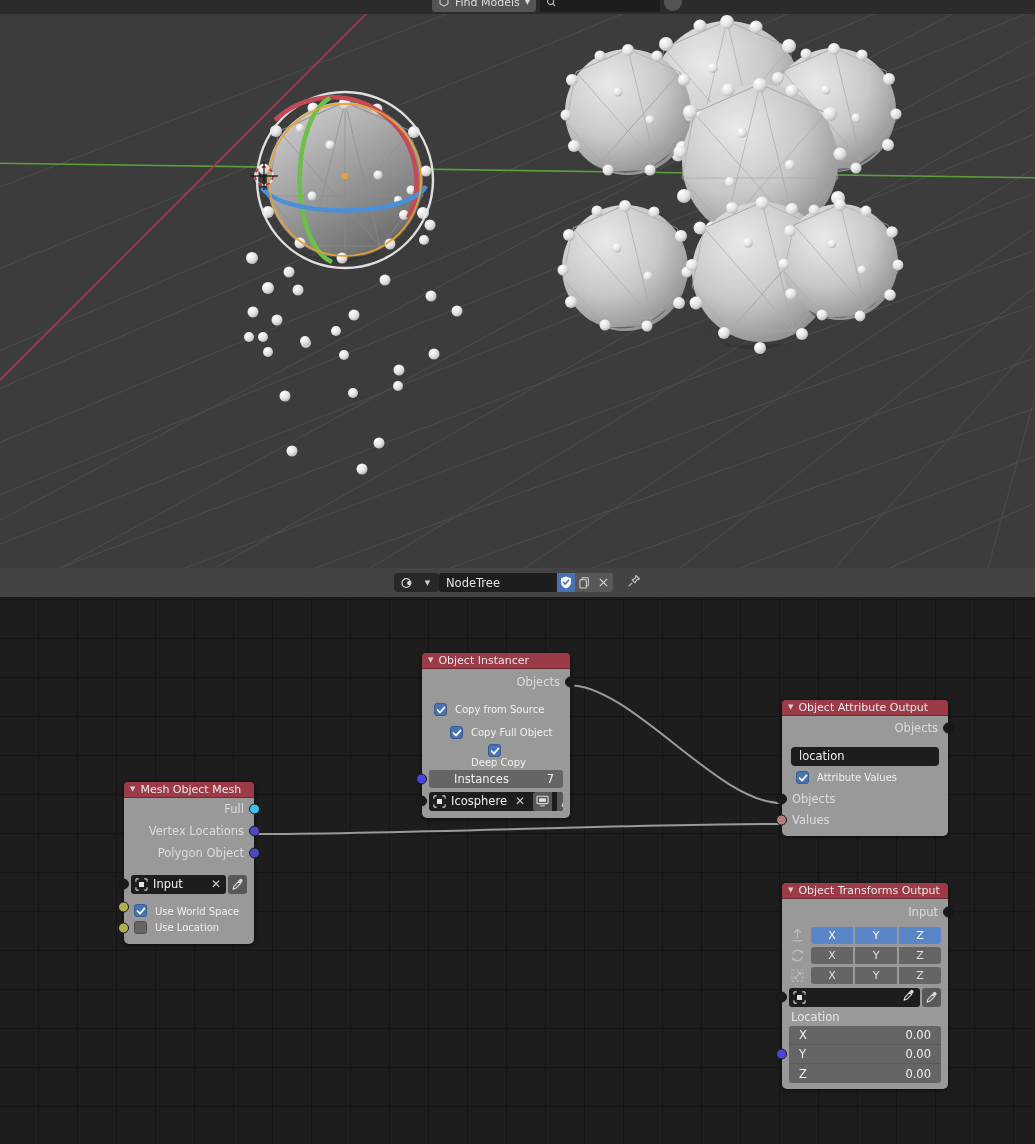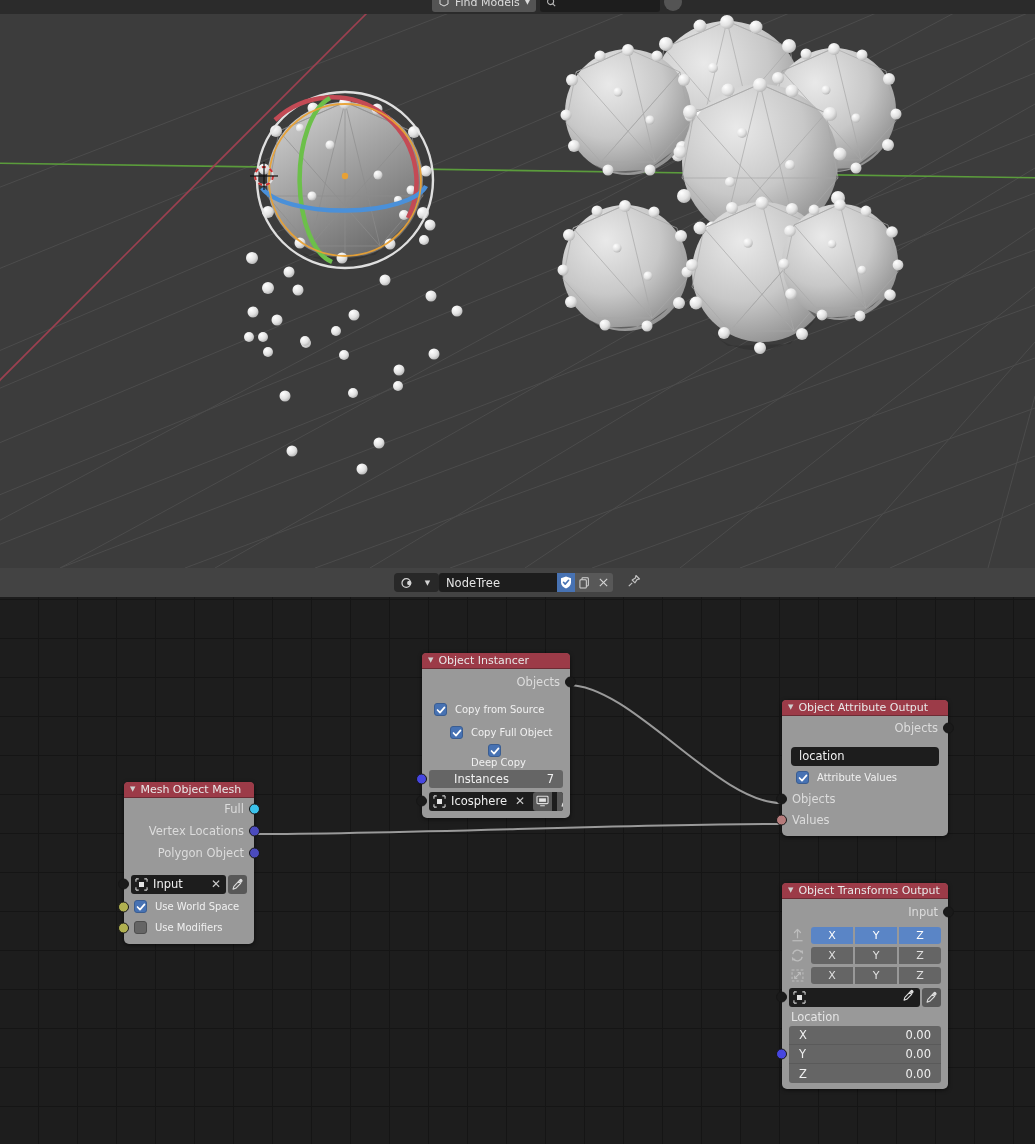--- a/index.html
+++ b/index.html
@@ -605,33 +605,33 @@
         <span class="xbtn">✕</span>
       </div>
       <div class="btn-sq only" style="margin-left:2px;">
         <svg width="13" height="13" viewBox="0 0 14 14">
           <path d="M9.2 1.6 a1.9 1.9 0 0 1 2.7 2.7 l-1.2 1.2 -2.7 -2.7 Z" fill="#dcdcdc"></path>
           <path d="M8.2 3.6 L10.4 5.8 L5.1 11.1 L2.2 12 L3.1 9.1 Z" fill="none" stroke="#dcdcdc" stroke-width="1.2" stroke-linejoin="round"></path>
         </svg>
       </div>
     </div>
 
-    <div class="row" style="height:21px; padding-left:10px;">
+    <div class="row" style="height:21px; padding-left:10px;align-items:flex-end;">
       <span class="socket left" style="background:#b0b050;"></span>
       <span class="cbox">
         <svg width="10" height="10" viewBox="0 0 10 10">
             <path d="M1.5 5 L4 7.6 L8.5 2.4" fill="none" stroke="#ffffff" stroke-width="1.7" stroke-linecap="round" stroke-linejoin="round"></path>
           </svg>
       </span>
       <span class="cb-label">Use World Space</span>
     </div>
     <div class="row" style="height:21px; padding-left:10px;">
       <span class="socket left" style="background:#b0b050;"></span>
       <span class="cbox off"></span>
-      <span class="cb-label">Use Modifiers</span>
+      <span class="cb-label">Use Location</span>
     </div>
   </div>
 
   <div class="node" style="left:422px; top:56px; width:148px;">
     <div class="node-header">
       <span class="tri">▼</span>
       <span>Object Instancer</span>
     </div>
 
     <div class="out-row" style="height:25px;">

